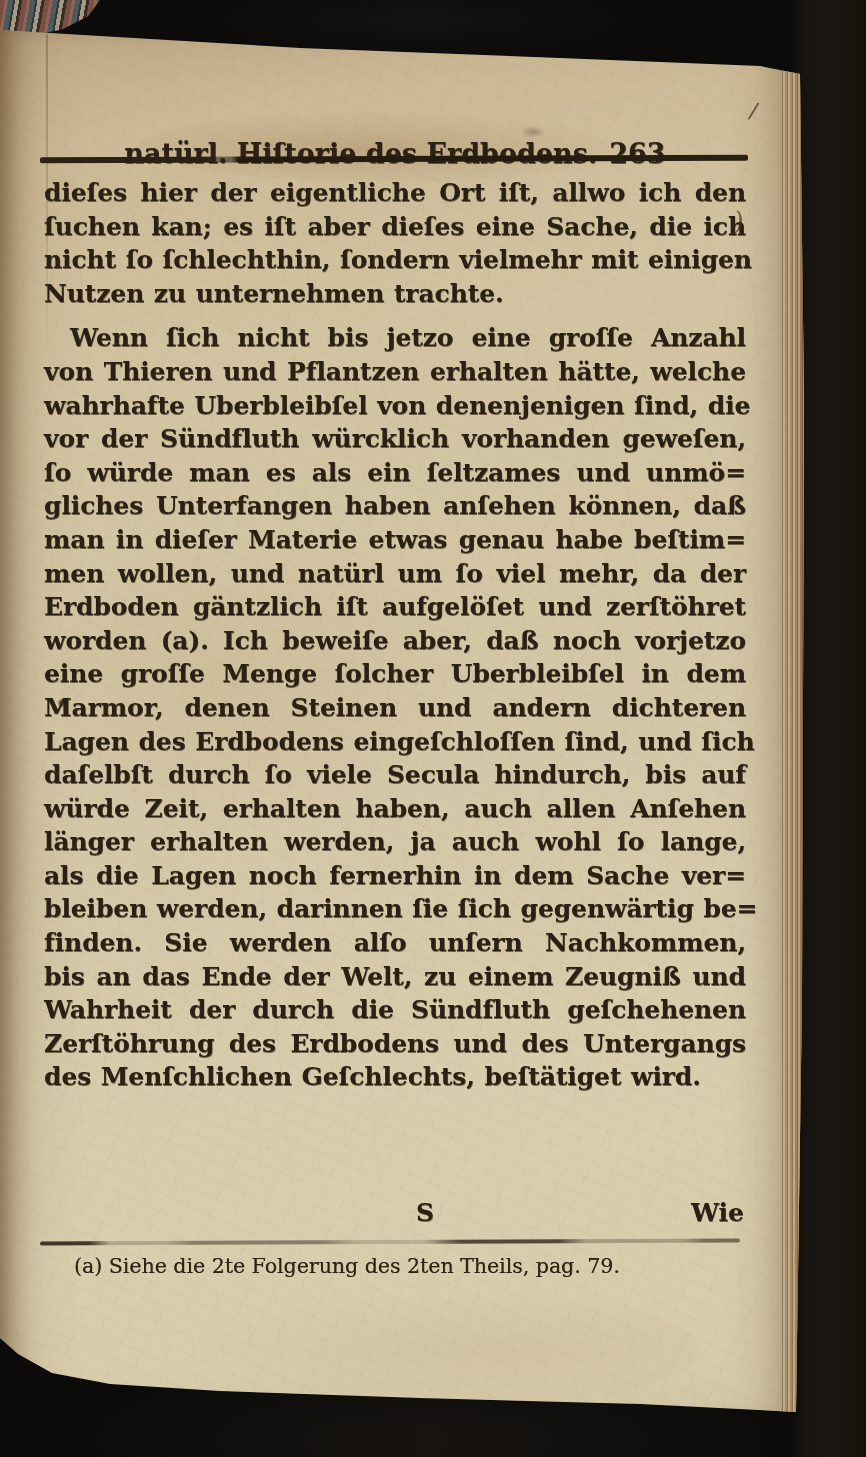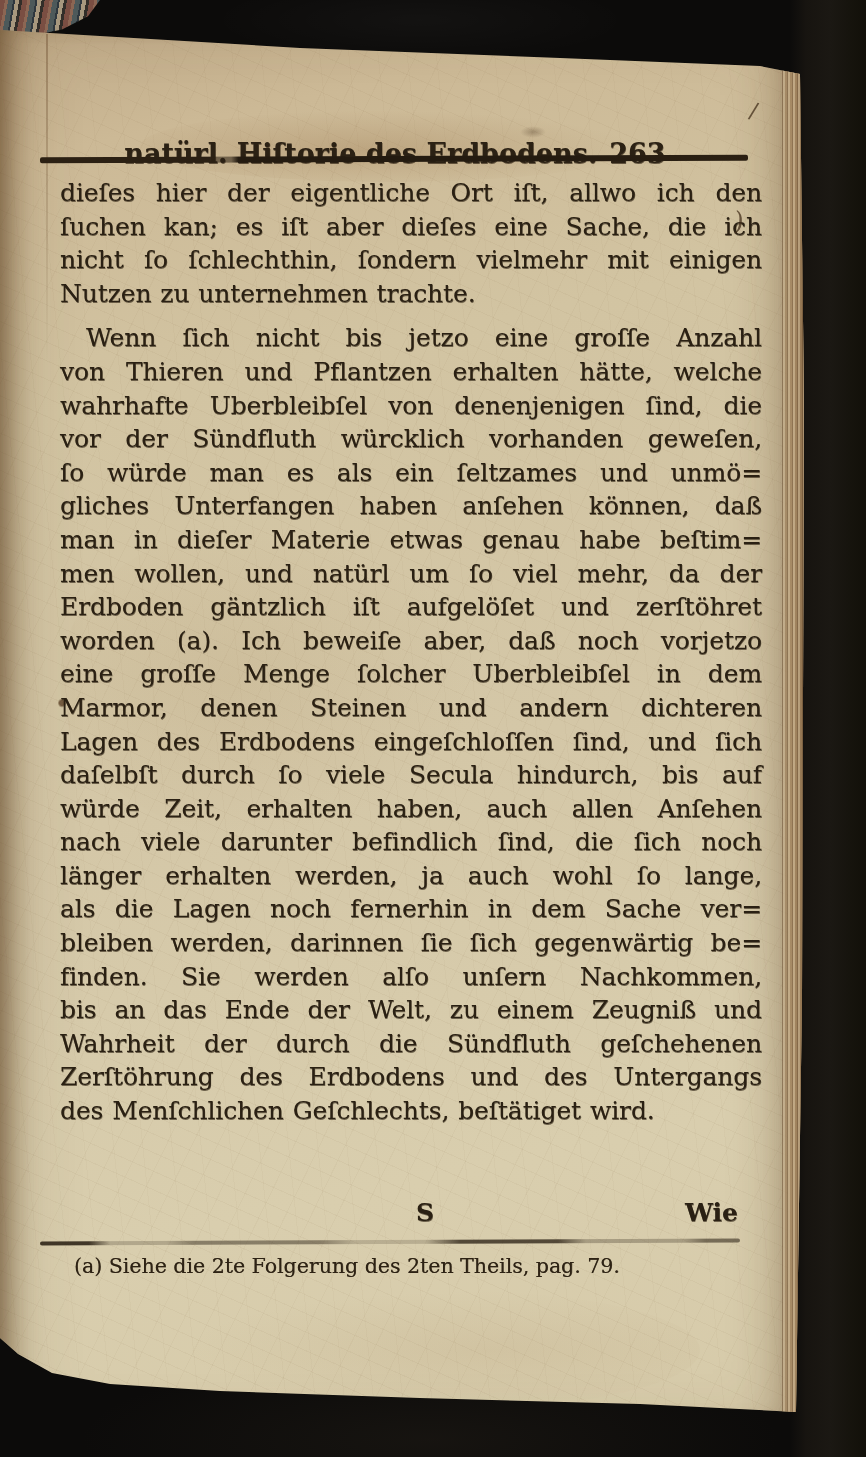--- a/index.html
+++ b/index.html
@@ -82,38 +82,38 @@
     margin-top:16px;
   }
   .header-rule{
     position:absolute;left:40px;width:708px;top:156px;height:6px;border-radius:2px;
     background:linear-gradient(to right,
       #2b2013 0 24%, rgba(43,32,19,0.55) 25% 27%, #241b10 28% 70%, #2b2013 100%);
     transform:rotate(-0.2deg);
   }
   .textblock{
     position:absolute;left:44px;width:702px;top:176px;
-    font-size:25px;font-weight:normal;color:#2a2013;
+    font-size:25px;font-weight:bold;color:#2a2013;
     text-shadow:0.4px 0.5px 0.6px rgba(40,28,14,0.6);
-    letter-spacing:-0.1px;word-spacing:1px;margin-left:16px;
+    letter-spacing:-0.1px;word-spacing:1px;
   }
   .line{
     height:33.6px;line-height:33.6px;white-space:nowrap;overflow:visible;
     text-align:justify;text-align-last:justify;text-justify:inter-word;
   }
   .line.indent{text-indent:26px;}
   .line.pgap{margin-top:11px;}
   .line.no-just{text-align-last:left;}
   .sig-row{
     position:absolute;left:44px;width:702px;top:1198px;height:34px;
     font-size:25px;font-weight:bold;color:#2a2013;
     text-shadow:0.4px 0.5px 0.6px rgba(40,28,14,0.6);
   }
   .sig{position:absolute;left:53%;}
-  .catch{position:absolute;right:8px;}
+  .catch{position:absolute;right:2px;}
   .foot-rule{
     position:absolute;left:40px;width:700px;top:1240px;height:4px;border-radius:2px;
     background:linear-gradient(to right,
       rgba(38,28,16,0.85) 0 7%, rgba(38,28,16,0.22) 10% 18%,
       rgba(38,28,16,0.45) 22% 40%, rgba(38,28,16,0.18) 45% 55%,
       rgba(38,28,16,0.75) 60% 74%, rgba(38,28,16,0.28) 78% 92%,
       rgba(38,28,16,0.55) 95% 100%);
     transform:rotate(-0.25deg);
   }
   .footnote{
@@ -162,21 +162,20 @@
         <div class="line">gliches Unterfangen haben anſehen können, daß</div>
         <div class="line">man in dieſer Materie etwas genau habe beſtim=</div>
         <div class="line">men wollen, und natürl um ſo viel mehr, da der</div>
         <div class="line">Erdboden gäntzlich iſt aufgelöſet und zerſtöhret</div>
         <div class="line">worden (a). Ich beweiſe aber, daß noch vorjetzo</div>
         <div class="line">eine groſſe Menge ſolcher Uberbleibſel in dem</div>
         <div class="line">Marmor, denen Steinen und andern dichteren</div>
         <div class="line">Lagen des Erdbodens eingeſchloſſen ſind, und ſich</div>
         <div class="line">daſelbſt durch ſo viele Secula hindurch, bis auf</div>
         <div class="line">würde Zeit, erhalten haben, auch allen Anſehen</div>
-        <div class="line">nach viele darunter befindlich ſind, die ſich noch</div>
         <div class="line">länger erhalten werden, ja auch wohl ſo lange,</div>
         <div class="line">als die Lagen noch fernerhin in dem Sache ver=</div>
         <div class="line">bleiben werden, darinnen ſie ſich gegenwärtig be=</div>
         <div class="line">finden.  Sie werden alſo unſern Nachkommen,</div>
         <div class="line">bis an das Ende der Welt, zu einem Zeugniß und</div>
         <div class="line">Wahrheit der durch die Sündfluth geſchehenen</div>
         <div class="line">Zerſtöhrung des Erdbodens und des Untergangs</div>
         <div class="line no-just">des Menſchlichen Geſchlechts, beſtätiget wird.</div>
       </div>
 

